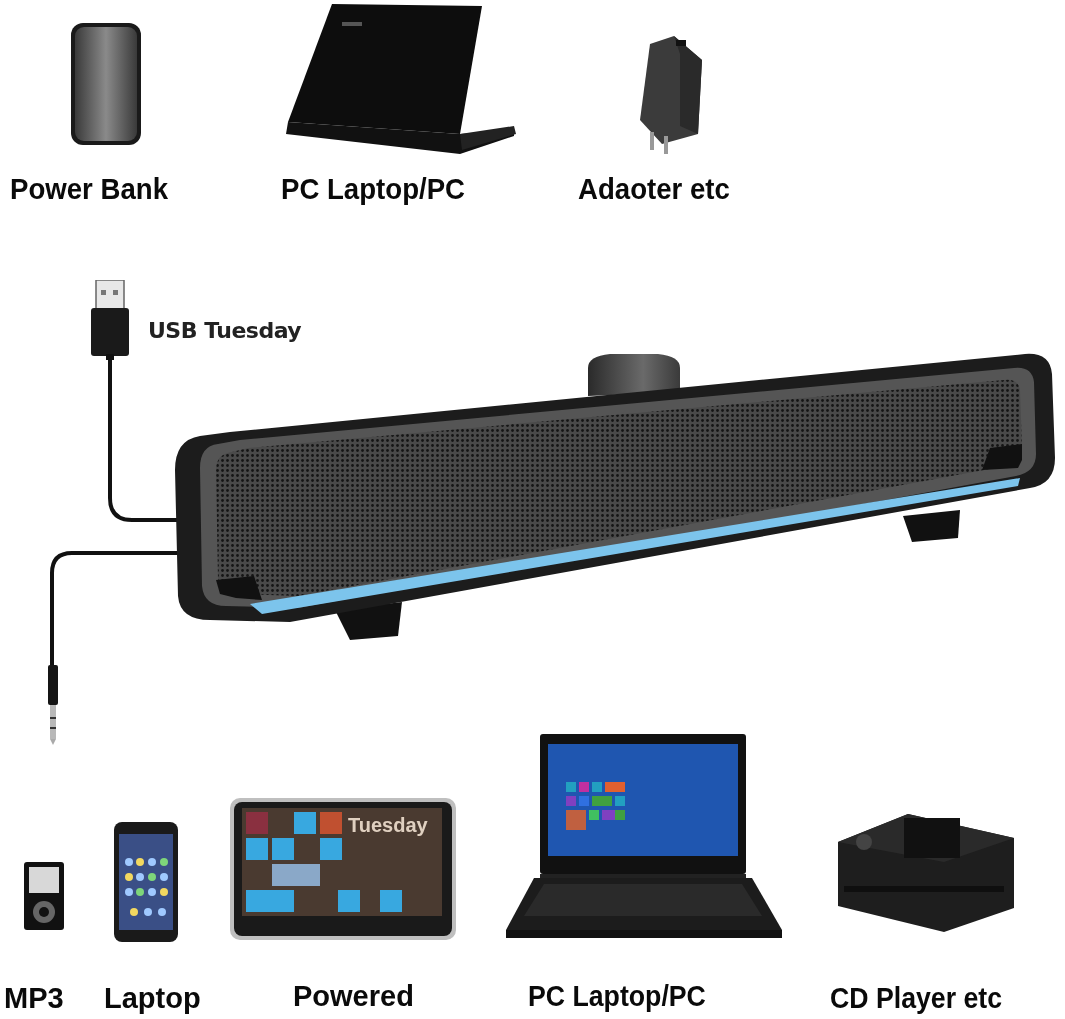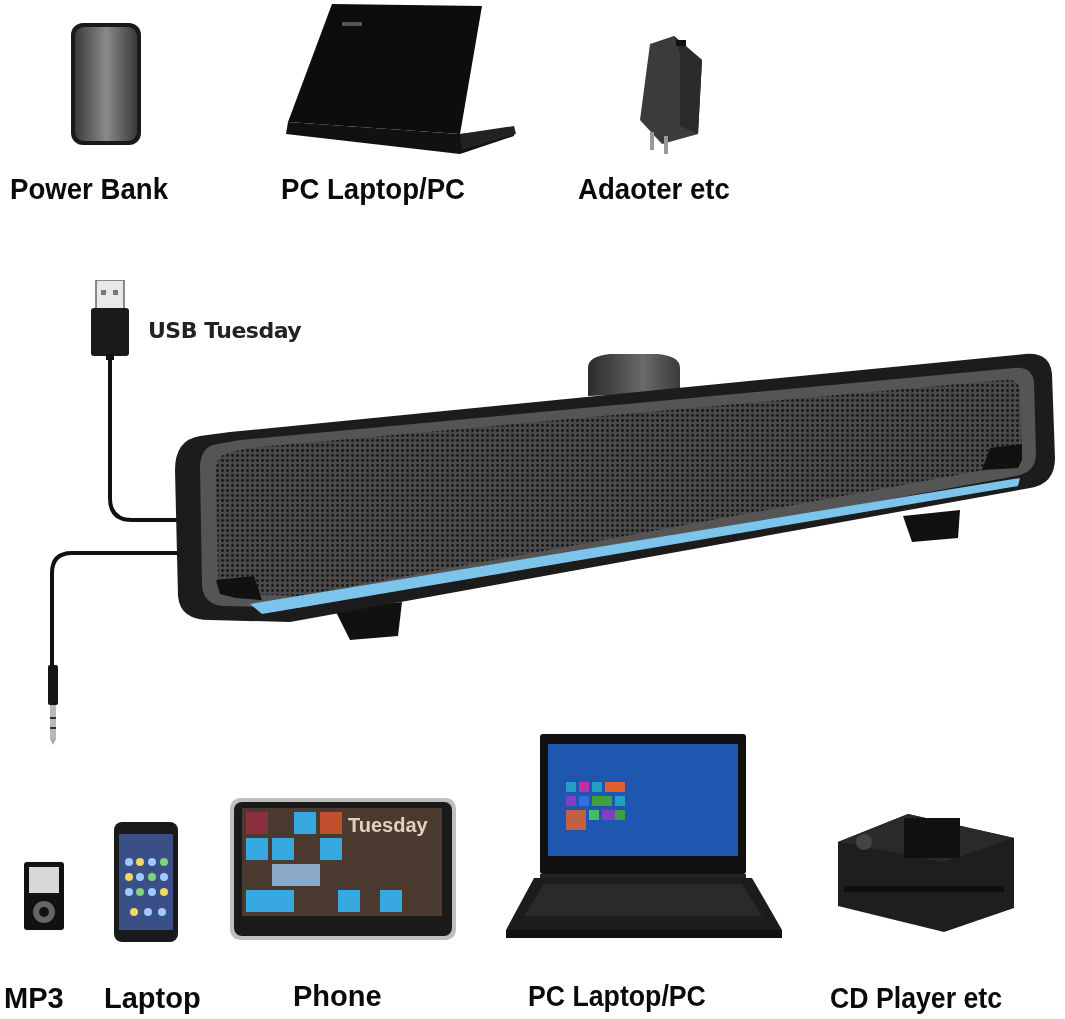--- a/index.html
+++ b/index.html
@@ -170,21 +170,21 @@
         <rect x="42" y="40" width="22" height="22"></rect>
         <rect x="90" y="40" width="22" height="22"></rect>
         <rect x="42" y="66" width="48" height="22" fill="#8aa8c8"></rect>
         <rect x="16" y="92" width="48" height="22"></rect>
         <rect x="108" y="92" width="22" height="22"></rect>
         <rect x="150" y="92" width="22" height="22"></rect>
       </g>
       <text x="118" y="34" font-family="Liberation Sans, sans-serif" font-size="20" fill="#e0d0c0">Tuesday</text>
     </svg>
   </div>
-  <div class="abs label-cond" style="left:293px;top:250px;font-size:29px;">Phone</div>
+  <div class="abs label-cond" style="left:293px;top:250px;font-size:29px;">Powered</div>
 
   <div class="abs" style="left:504px;top:4px;">
     <svg width="282" height="210" viewBox="0 0 282 210">
       <rect x="36" y="0" width="206" height="140" rx="3" fill="#111"></rect>
       <rect x="44" y="10" width="190" height="112" fill="#1f56b0"></rect>
       <g>
         <rect x="62" y="48" width="10" height="10" fill="#22a0c0"></rect>
           <rect x="75" y="48" width="10" height="10" fill="#c030a0"></rect>
           <rect x="88" y="48" width="10" height="10" fill="#22a0c0"></rect>
           <rect x="101" y="48" width="20" height="10" fill="#e06030"></rect>

